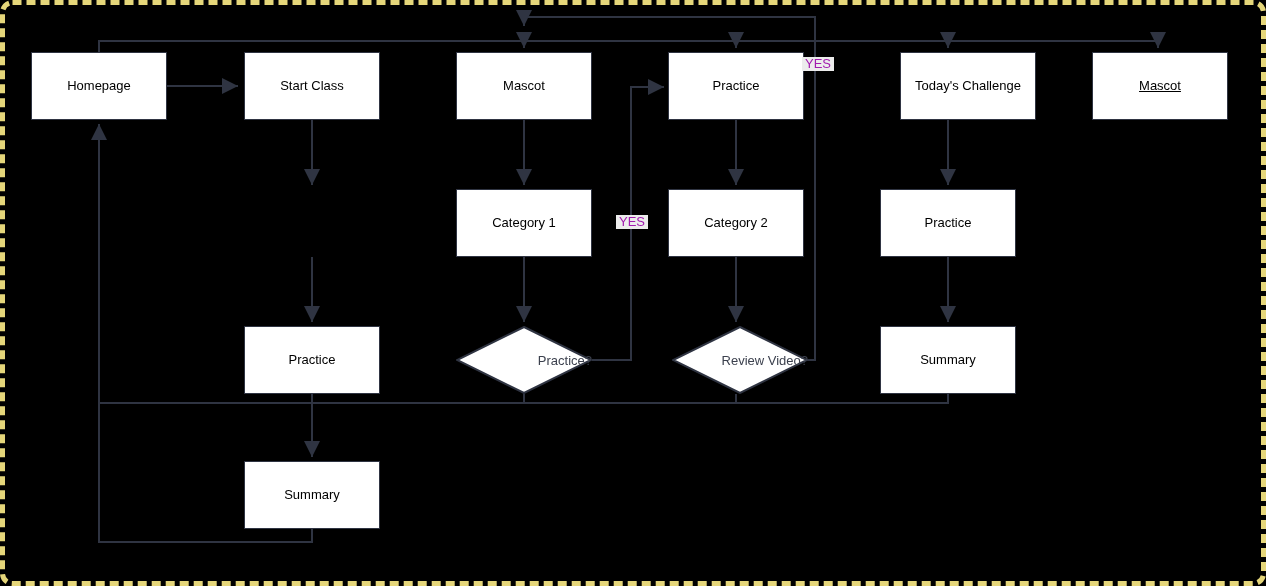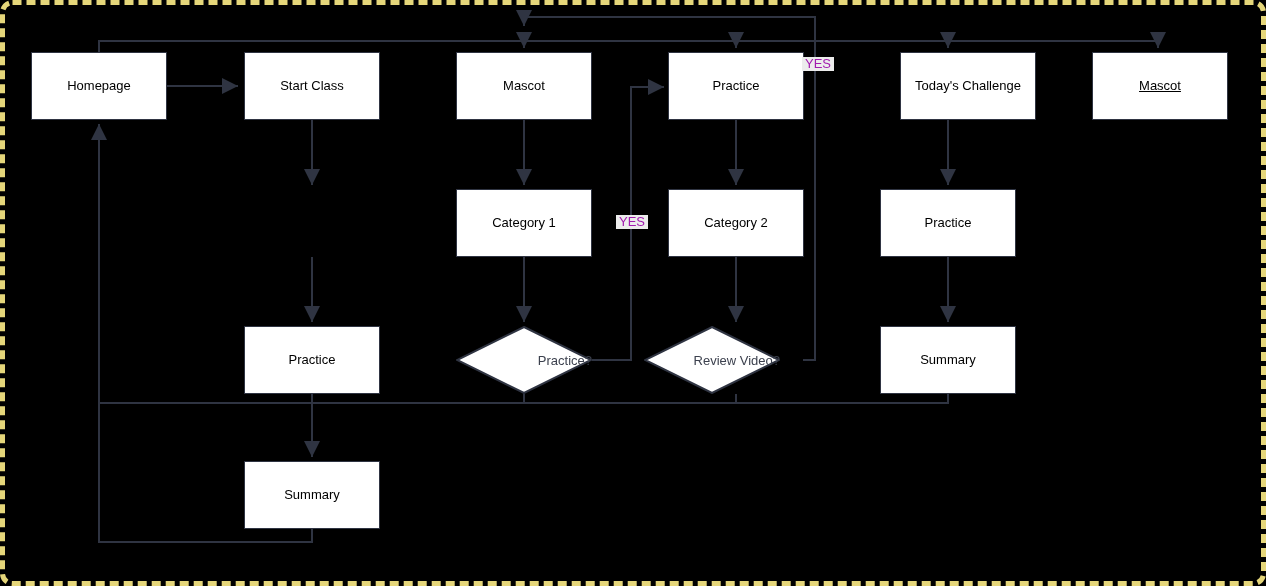--- a/index.html
+++ b/index.html
@@ -48,21 +48,21 @@
   .n-video{left:456px;top:52px;}
   .n-practice-top{left:668px;top:52px;}
   .n-todays-challenge{left:880px;top:52px;margin-left:20px;}
   .n-mascot{left:1092px;top:52px;text-decoration:underline;}
   .n-instructive{left:244px;top:189px;}
   .n-category-1{left:456px;top:189px;}
   .n-category-2{left:668px;top:189px;}
   .n-practice-challenge{left:880px;top:189px;}
   .n-practice-class{left:244px;top:326px;}
   .n-practice-decision{left:456px;top:326px;}
-  .n-review-decision{left:644px;top:326px;}
+  .n-review-decision{left:672px;top:326px;}
   .n-summary-challenge{left:880px;top:326px;}
   .n-summary-class{left:244px;top:461px;}
   .l-yes-review{left:802px;top:57px;}
   .l-yes-practice{left:616px;top:215px;}
   .selection{position:absolute;left:0;top:0;width:1266px;height:586px;pointer-events:none;z-index:5;}
 </style>
 </head>
 <body>
 
 <div class="canvas">

